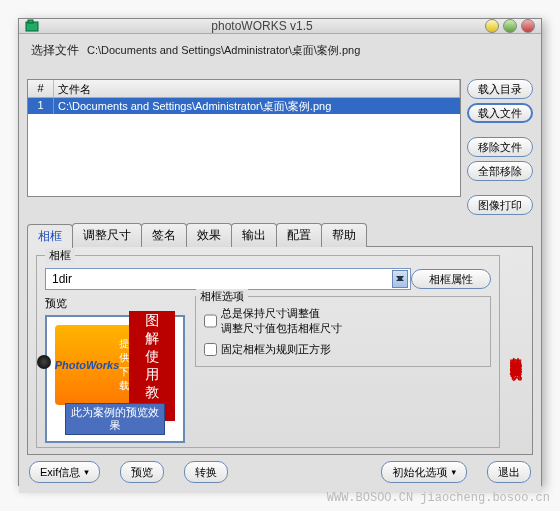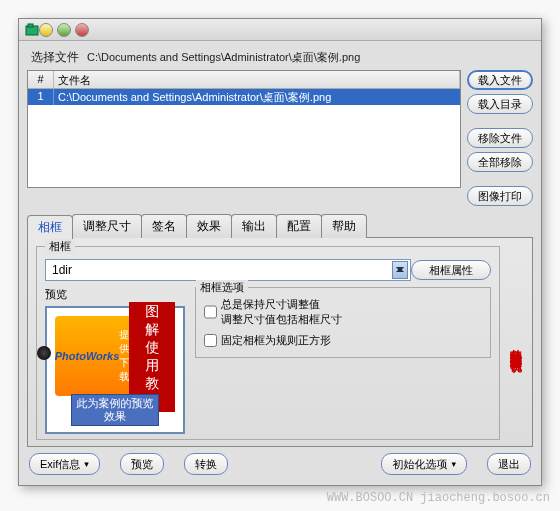--- a/index.html
+++ b/index.html
@@ -38,21 +38,21 @@
     font-size: 12px;
   }
   .titlebar .wbtns { display:flex; gap:4px; }
   .wbtn { width:14px; height:14px; border-radius:50%; border:1px solid #888; }
   .wbtn.min { background: linear-gradient(#fff8b0,#e0c020); }
   .wbtn.max { background: linear-gradient(#c8f0b0,#60a040); }
   .wbtn.close { background: linear-gradient(#f0b0b0,#c04040); }
 
   .content { flex:1; padding:6px 8px 8px 8px; display:flex; flex-direction:column; background:#e0e0e0; }
 
-  .filerow { display:flex; align-items:center; font-size:12px; padding:2px 2px 4px 4px; }
+  .filerow { display:flex; align-items:center; font-size:12px; padding:2px 2px 20px 4px; }
   .filerow .lbl { width:56px; color:#222; }
   .filerow .path { flex:1; color:#222; font-size:11px; }
 
   .midrow { display:flex; gap:6px; }
   .filetable {
     flex:1;
     height:118px;
     background:#fff;
     border:1px solid #888;
     overflow:hidden;
@@ -168,21 +168,21 @@
     position:relative; margin-bottom:2px;
   }
   .logocard .cam::after{
     content:""; position:absolute; right:4px; top:4px;
     width:14px;height:14px;border-radius:50%;
     background:radial-gradient(circle,#444,#000);
   }
   .logocard .bar{ margin-top:2px; background:#b00; font-size:14px; padding:1px 16px; }
   .callout {
     margin-top:-2px;
-    width:88px;
+    width:100px;
     background:#4a6fbf;
     color:#fff;
     font-size:11px;
     border:1px solid #2a4a8a;
     text-align:center;
     padding:2px 4px;
     line-height:1.2;
   }
 
   .optbox {
@@ -220,20 +220,21 @@
 <body>
 
 <div class="window">
   <div class="titlebar">
     <span class="app-icon">
       <svg width="14" height="14">
           <rect x="1" y="3" width="12" height="9" fill="#2a6" stroke="#063"></rect>
           <rect x="3" y="1" width="5" height="3" fill="#2a6" stroke="#063"></rect>
         </svg>
     </span>
+    <span class="title">photoWORKS v1.5</span>
     <div class="wbtns">
       <div class="wbtn min"></div>
       <div class="wbtn max"></div>
       <div class="wbtn close"></div>
     </div>
   </div>
 
   <div class="content">
 
     <div class="filerow">
@@ -246,22 +247,22 @@
         <div class="th">
           <div class="col-num">#</div>
           <div class="col-name">文件名</div>
         </div>
         <div class="tr">
           <div class="col-num">1</div>
           <div class="col-name">C:\Documents and Settings\Administrator\桌面\案例.png</div>
         </div>
       </div>
       <div class="sidebtns">
+        <div class="btn">载入目录</div>
         <div class="btn primary">载入文件</div>
-        <div class="btn">载入目录</div>
         <div class="gap"></div>
         <div class="btn">移除文件</div>
         <div class="btn">全部移除</div>
         <div class="gap"></div>
         <div class="btn">图像打印</div>
       </div>
     </div>
 
     <div class="tabs">
       <div class="tab active">相框</div>

